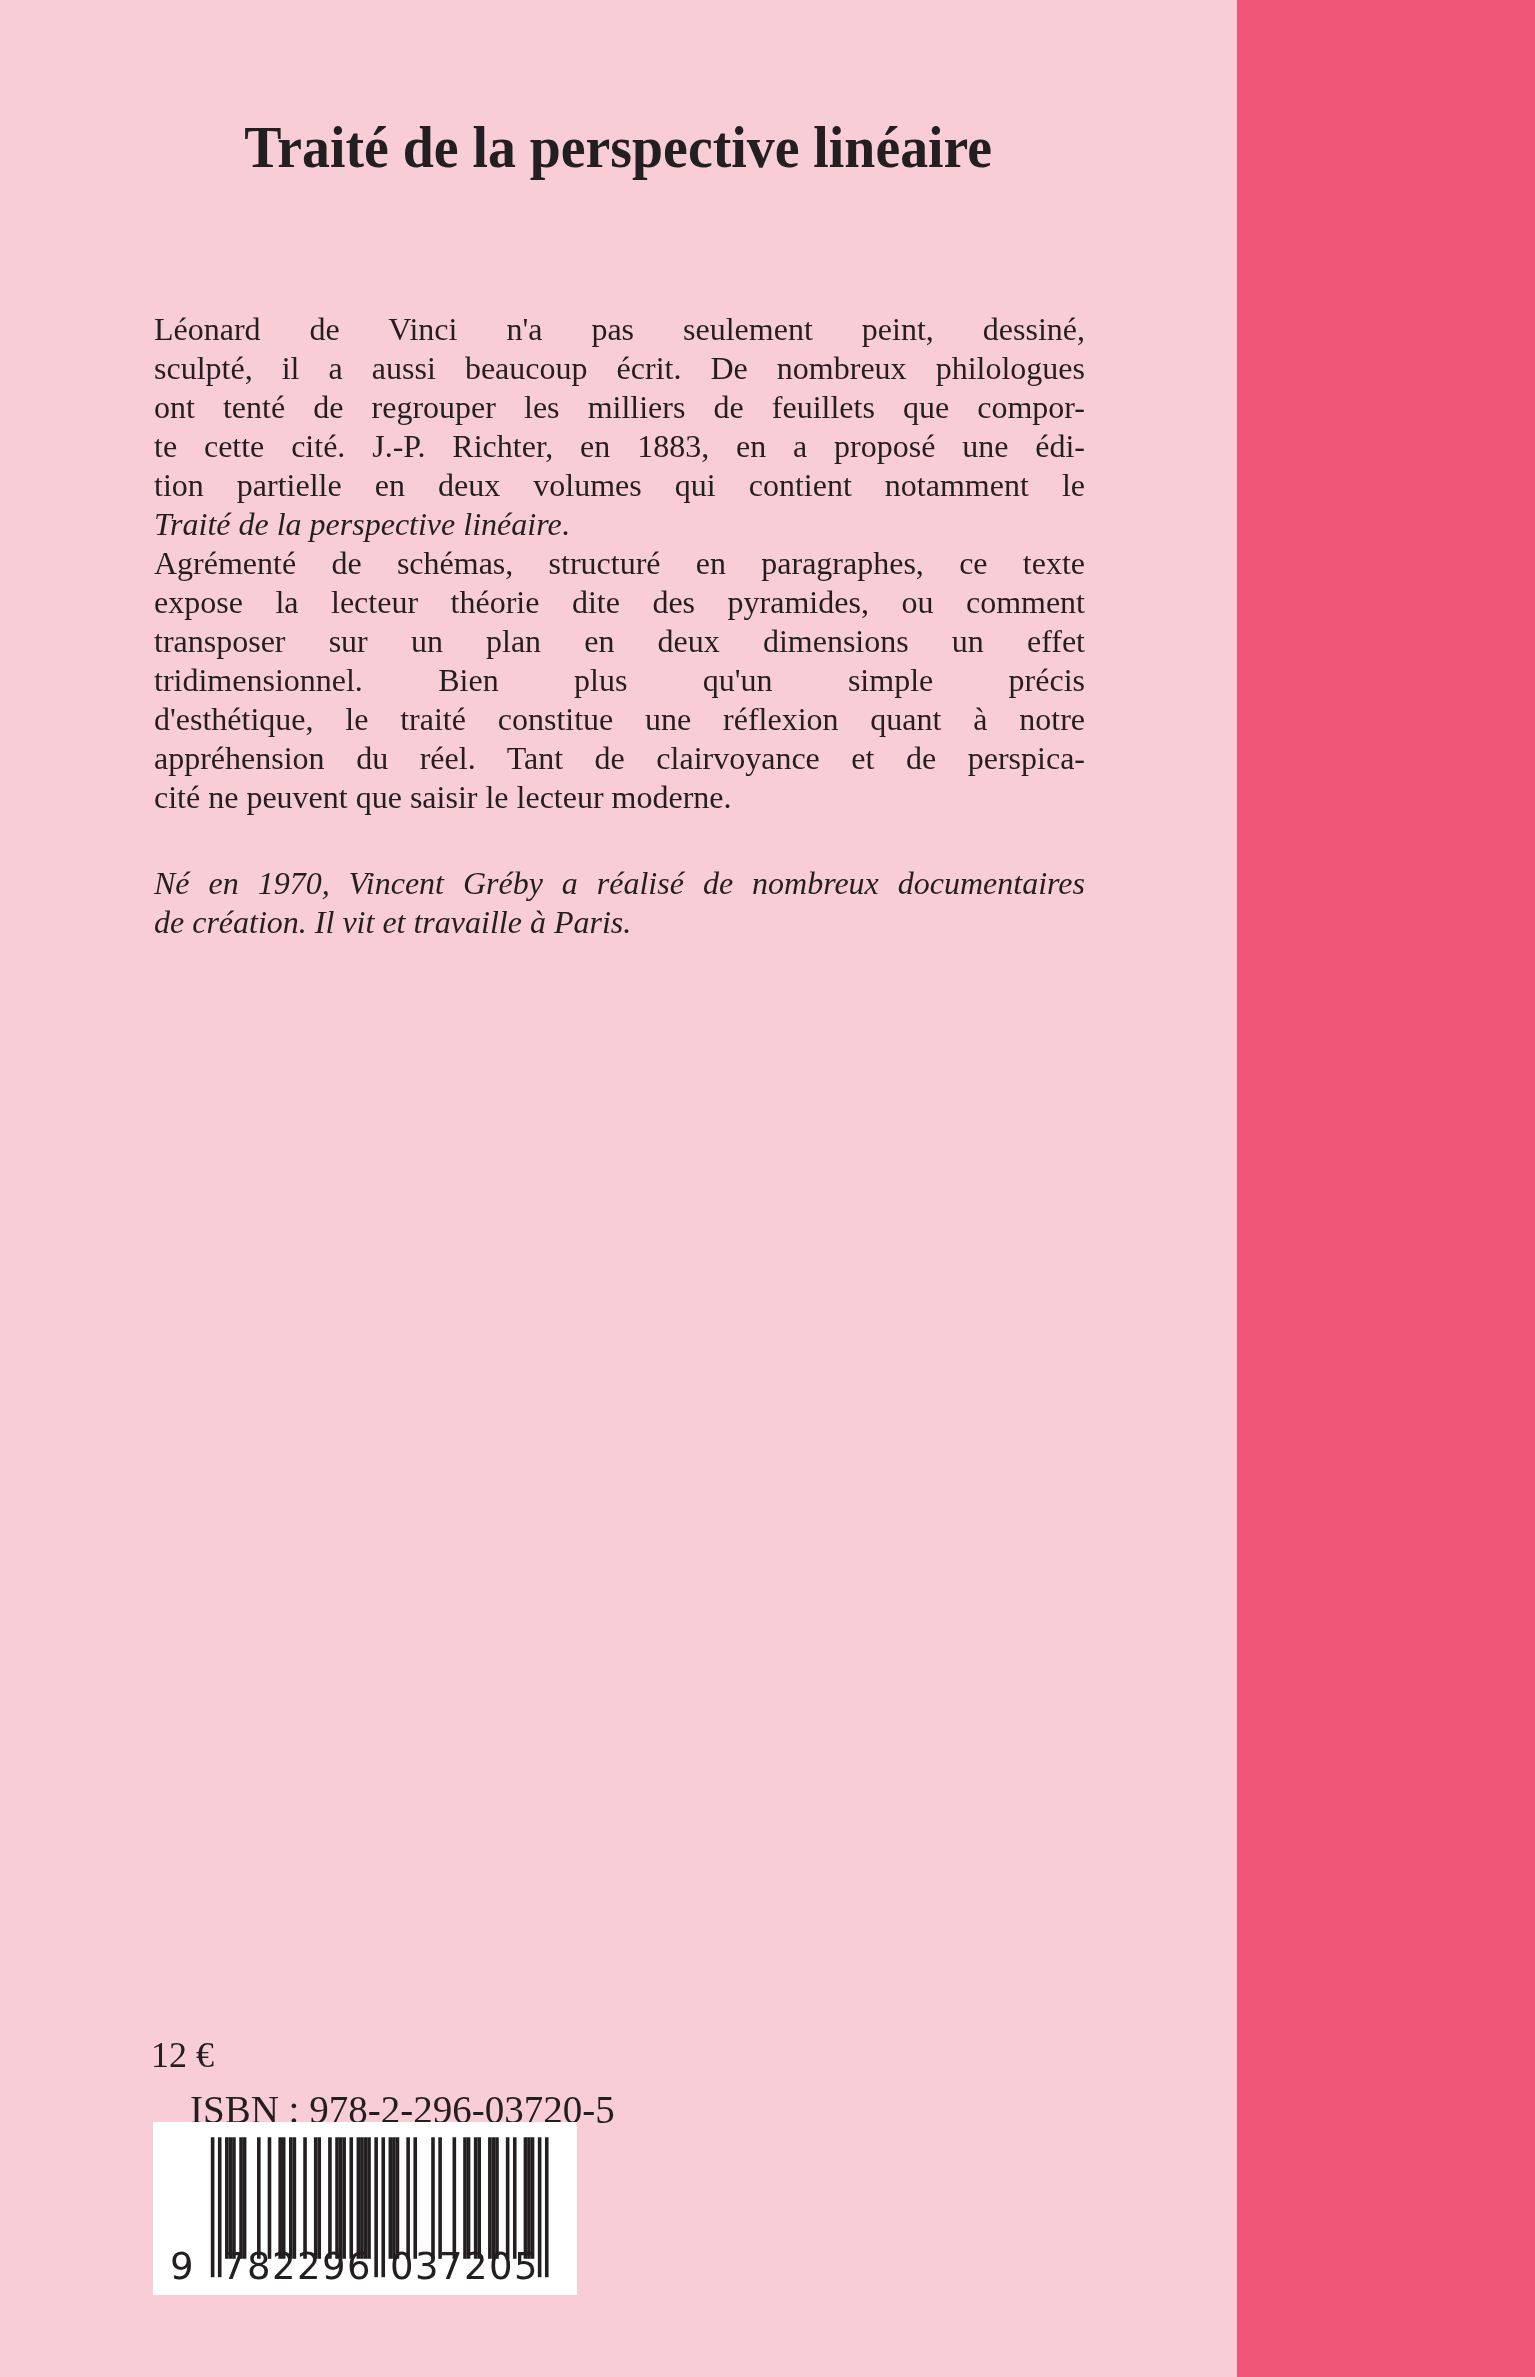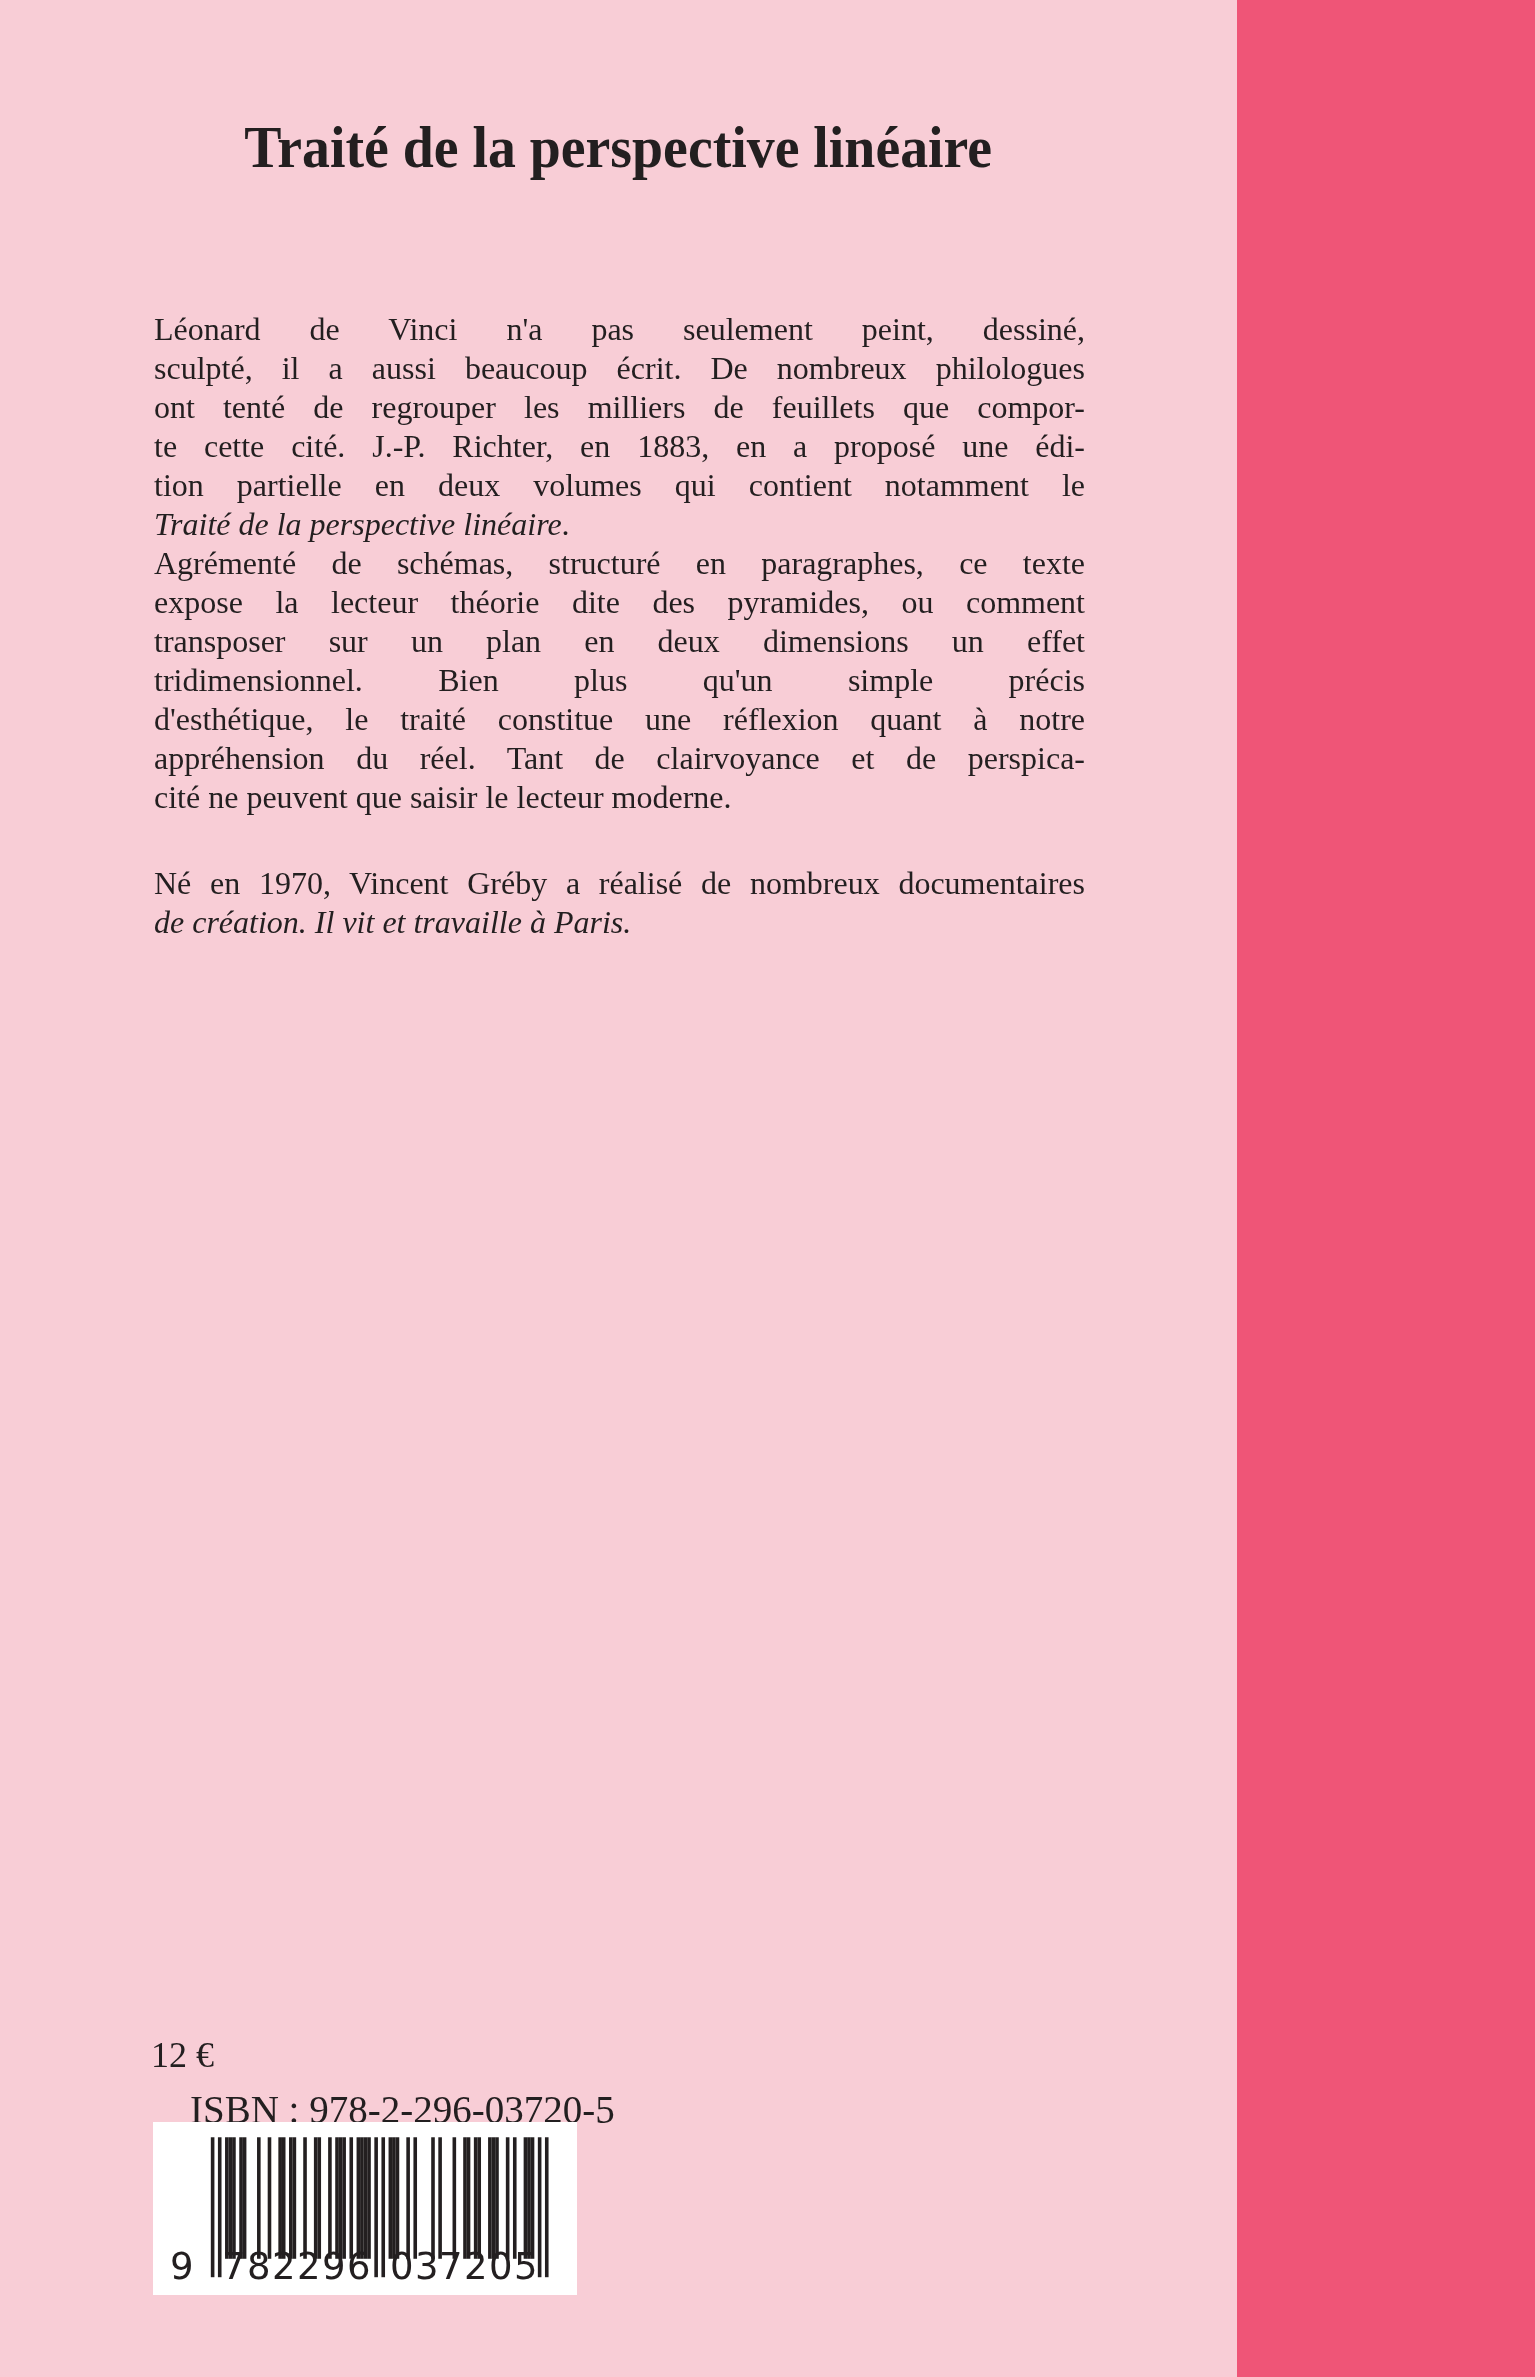--- a/index.html
+++ b/index.html
@@ -53,21 +53,21 @@
     <span class="line last"><span style="font-style: italic;">Traité de la perspective linéaire</span><span>.</span></span>
     <span class="line"><span>Agrémenté de schémas, structuré en paragraphes, ce texte</span></span>
     <span class="line"><span>expose la lecteur théorie dite des pyramides, ou comment</span></span>
     <span class="line"><span>transposer sur un plan en deux dimensions un effet</span></span>
     <span class="line"><span>tridimensionnel. Bien plus qu'un simple précis</span></span>
     <span class="line"><span>d'esthétique, le traité constitue une réflexion quant à notre</span></span>
     <span class="line"><span>appréhension du réel. Tant de clairvoyance et de perspica-</span></span>
     <span class="line last"><span>cité ne peuvent que saisir le lecteur moderne.</span></span>
   </div>
 <div class="text-block bio-text" id="bio-text">
-    <span class="line"><span style="">Né en 1970, Vincent Gréby a réalisé de nombreux documentaires</span></span>
+    <span class="line"><span style="font-style: italic;">Né en 1970, Vincent Gréby a réalisé de nombreux documentaires</span></span>
     <span class="line last"><span style="font-style: italic;">de création. Il vit et travaille à Paris.</span></span>
   </div>
 
 <div class="price">12 €</div>
 <div class="isbn">ISBN : 978-2-296-03720-5</div>
 
 <div class="barcode-box">
   <svg class="barcode-bars" id="barcode-svg" width="424" height="173" viewBox="0 0 506 206">
       <rect x="69.00" y="18" width="4.29" height="167" fill="#231F20"></rect>
       <rect x="77.48" y="18" width="4.29" height="167" fill="#231F20"></rect>

